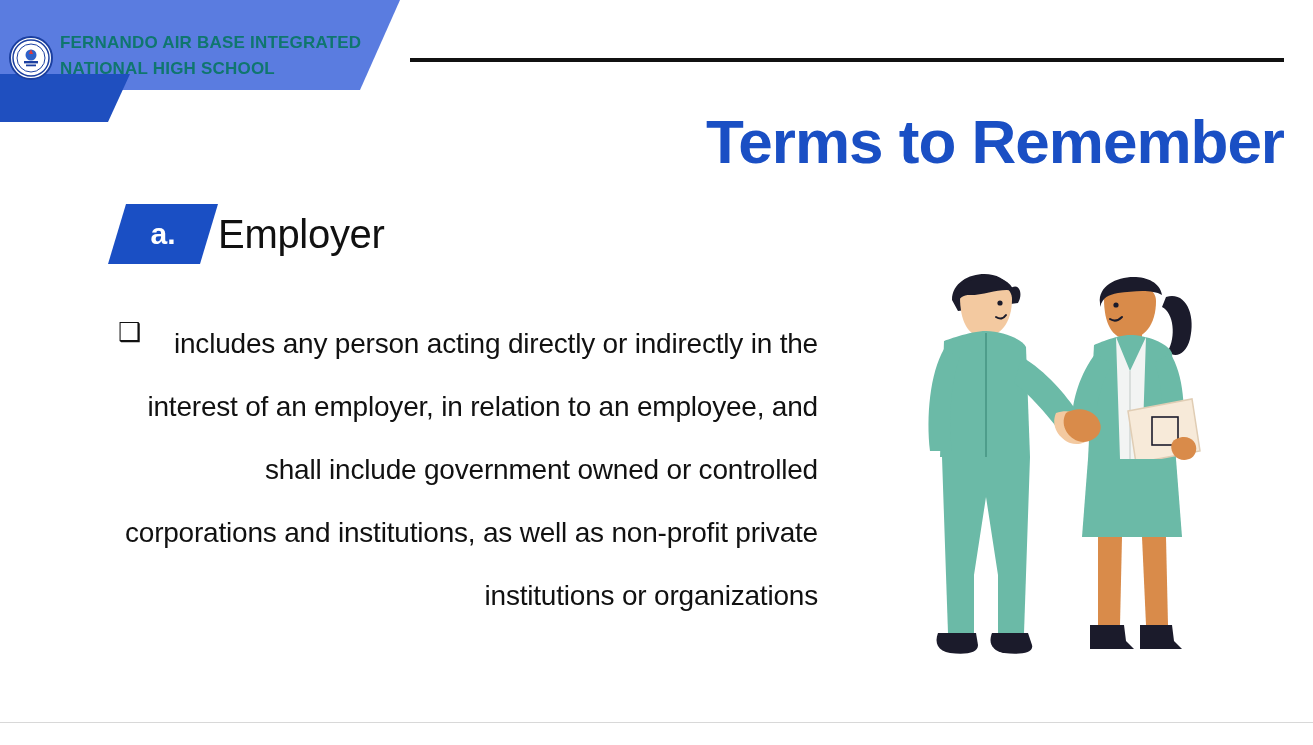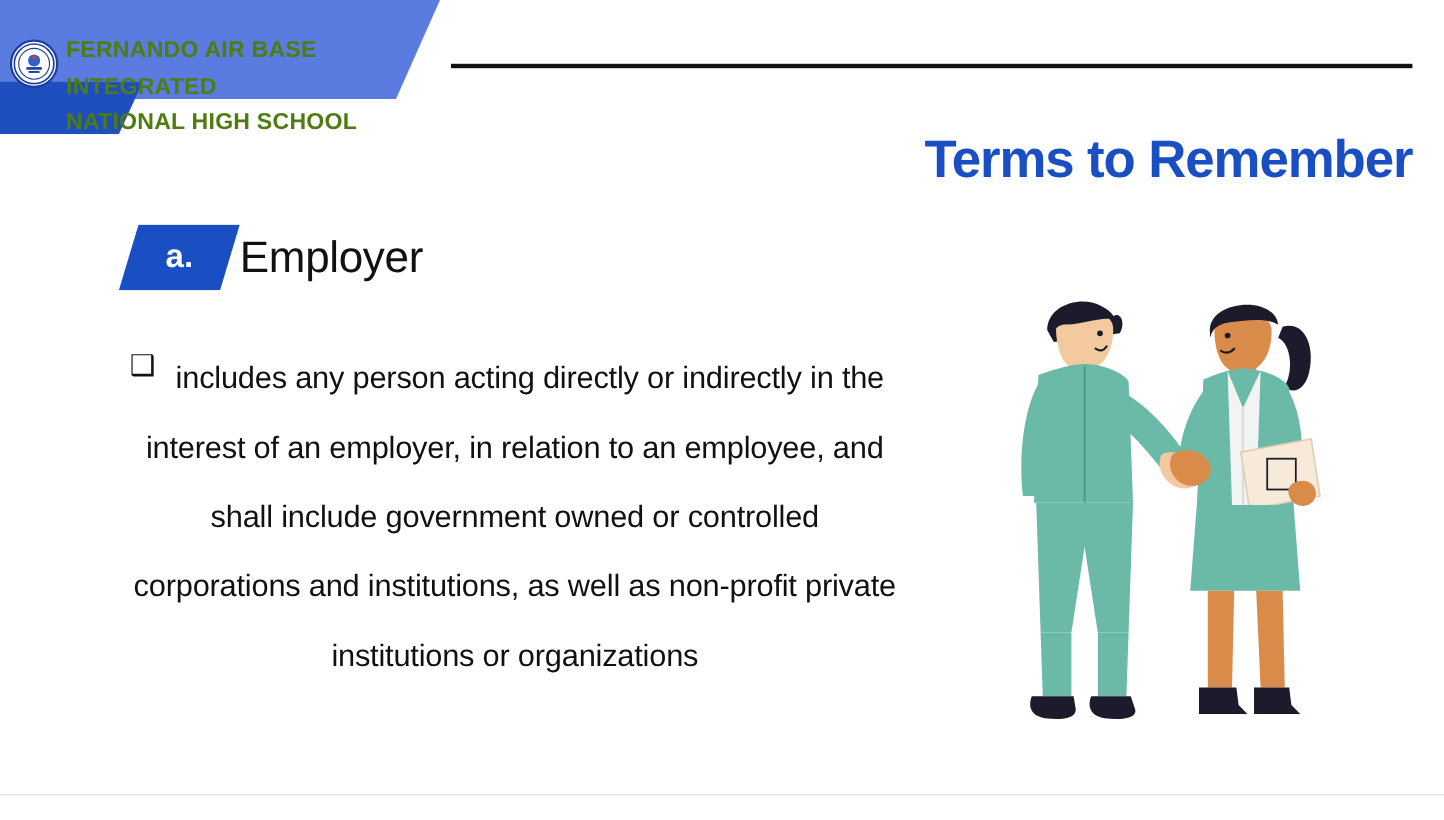--- a/index.html
+++ b/index.html
@@ -40,22 +40,22 @@
     left: 0;
     width: 130px;
     height: 48px;
     background: #1f4fbf;
     clip-path: polygon(0 0, 130px 0, 108px 48px, 0 48px);
   }
   .banner-text {
     position: absolute;
     top: 30px;
     left: 60px;
-    color: #4d7c0f;
-    font-size: 21px;
+    color: #0f766e;
+    font-size: 17px;
     font-weight: bold;
     line-height: 1.55;
     letter-spacing: 0.2px;
     white-space: pre-line;
   }
   .school-seal {
     position: absolute;
     top: 36px;
     left: 9px;
     width: 44px;
@@ -77,26 +77,26 @@
     top: 58px;
     left: 410px;
     width: 874px;
     height: 4px;
     background: #111111;
   }
 
   
   .slide-title {
     position: absolute;
-    top: 120px;
+    top: 108px;
     left: 410px;
     width: 874px;
     text-align: right;
     color: #1a4fc4;
-    font-size: 48px;
+    font-size: 62px;
     font-weight: bold;
     letter-spacing: -1px;
     line-height: 1.1;
   }
 
   
   .item-row {
     position: absolute;
     top: 204px;
     left: 108px;
@@ -138,21 +138,21 @@
     color: #111111;
   }
   .body-text {
     font-size: 28px;
     line-height: 2.25;
     color: #111111;
     text-align: justify;
     text-justify: inter-word;
     letter-spacing: -0.2px;
   }
-  .body-text:last-child { text-align: center; }
+  .body-text:last-child { text-align: right; }
 
   
   .illustration {
     position: absolute;
     top: 245px;
     left: 890px;
     width: 340px;
     height: 440px;
   }
   .illustration svg { display: block; }

